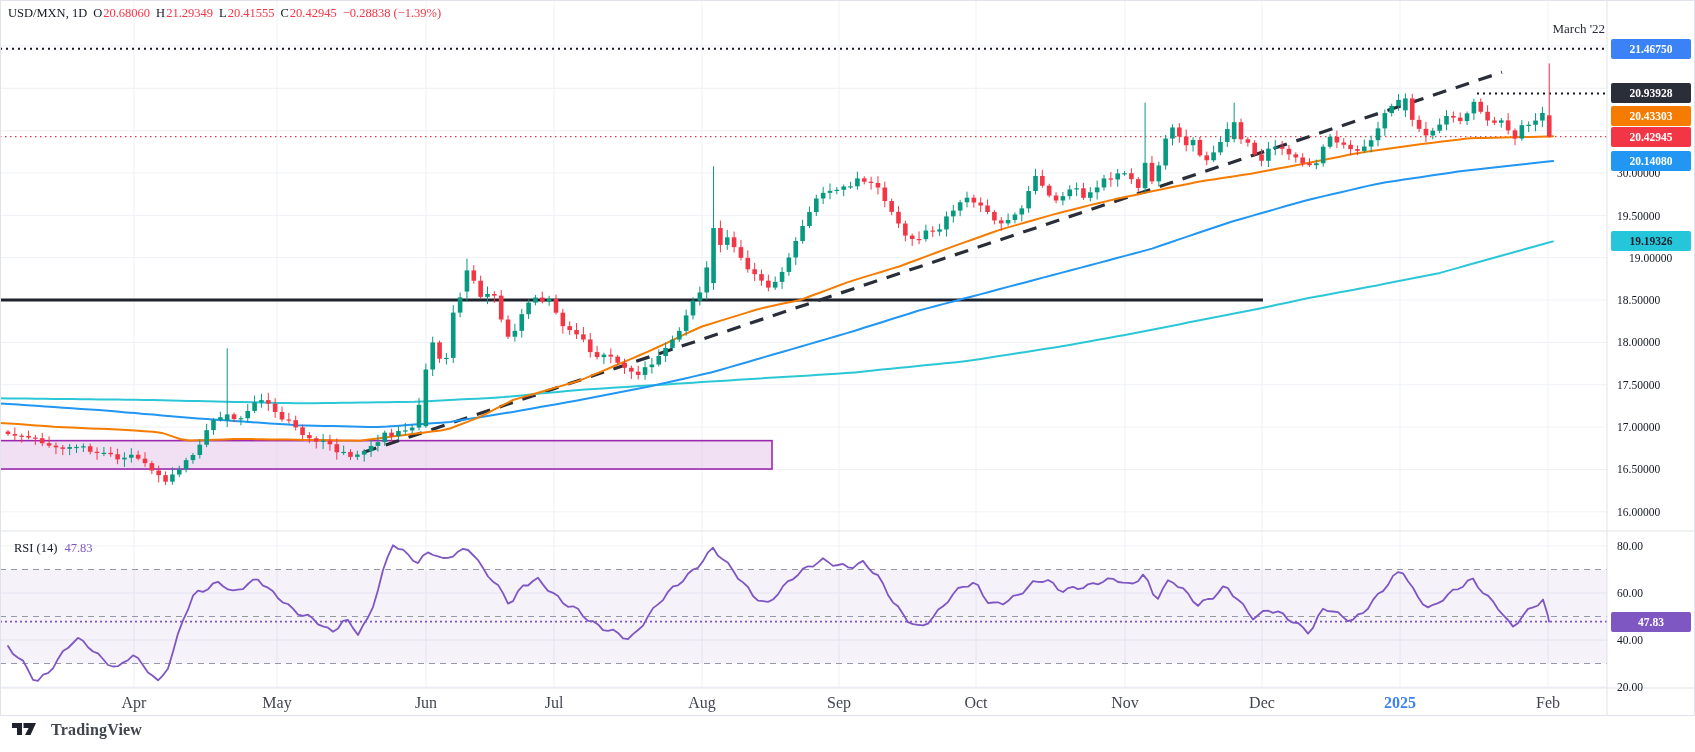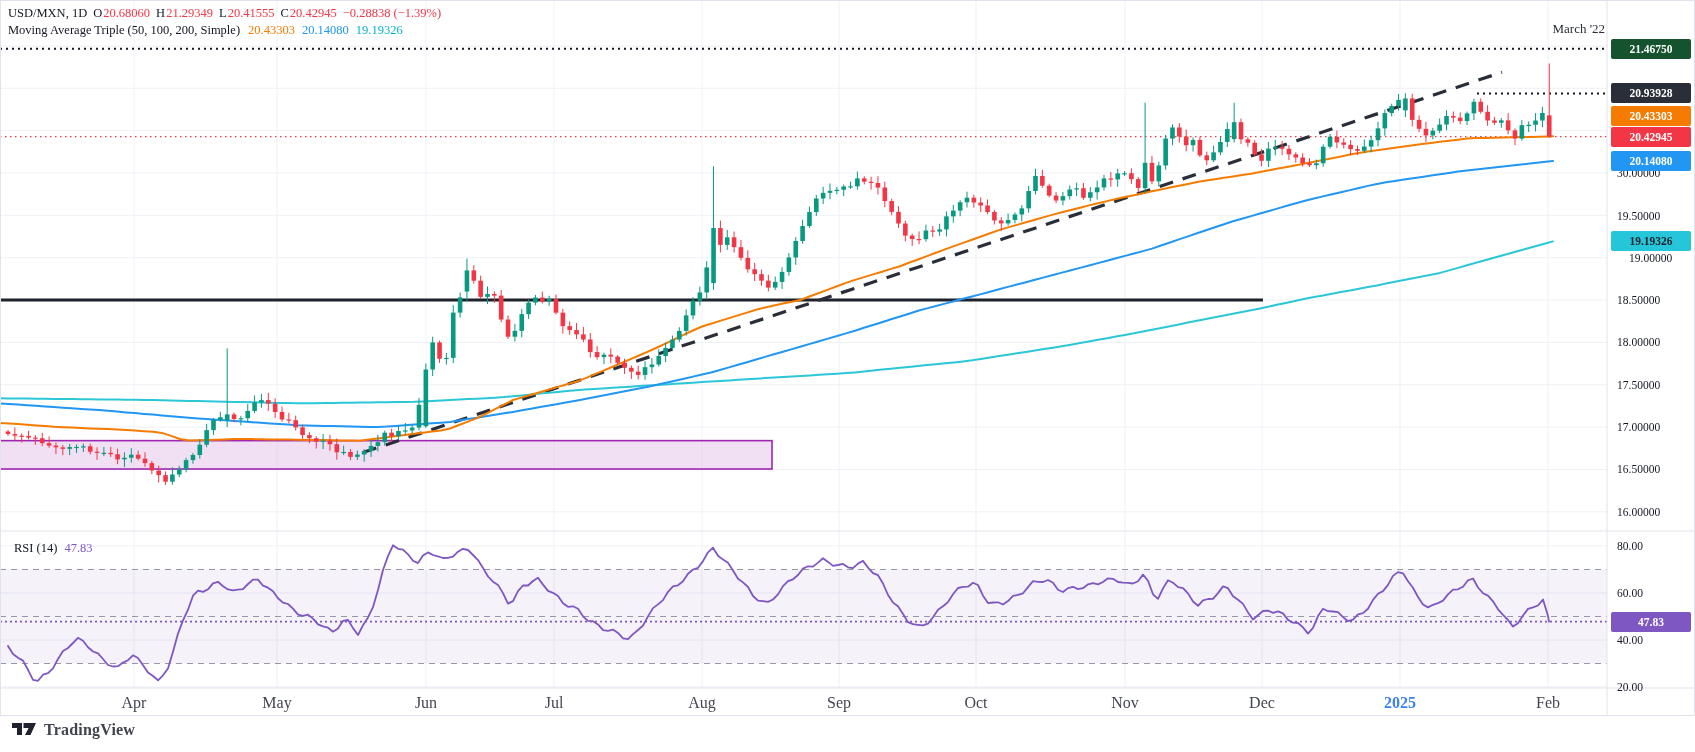--- a/index.html
+++ b/index.html
@@ -20,21 +20,21 @@
            font-size:13px;color:#2a2e39;}
   .rsi-label{position:absolute;left:14px;top:541px;font-size:12.5px;color:#131722;}
   .rsi-label .value{color:#7e57c2;margin-left:7px;}
   #price-axis{position:absolute;left:1607px;top:0;width:88px;height:716px;}
   .tick{position:absolute;left:10px;transform:translateY(-50%);font-size:11.5px;color:#131722;}
   .badge{position:absolute;left:4px;width:80px;height:20px;line-height:20px;text-align:center;
          font-size:11.5px;font-weight:700;border-radius:2px;}
   #time-axis{position:absolute;left:0;top:688px;width:1607px;height:28px;}
   .tlabel{position:absolute;top:6px;transform:translateX(-50%);font-size:16px;color:#434651;}
   .tlabel.year{color:#3b82f6;font-weight:700;}
-  .footer{position:absolute;left:12px;top:721px;display:flex;align-items:center;gap:7px;}
+  .footer{position:absolute;left:12px;top:721px;display:flex;align-items:center;gap:14px;}
   .brand{font-size:16px;font-weight:600;color:#40444d;letter-spacing:0.2px;}
 </style>
 </head>
 <body>
 
 <div id="app">
   <svg id="chart-svg" width="1695" height="716">
       <line x1="0" y1="45.94999999999999" x2="1607" y2="45.94999999999999" stroke="#eef1f6" stroke-width="1"></line>
       <line x1="0" y1="88.3" x2="1607" y2="88.3" stroke="#eef1f6" stroke-width="1"></line>
       <line x1="0" y1="130.65" x2="1607" y2="130.65" stroke="#eef1f6" stroke-width="1"></line>
@@ -530,42 +530,41 @@
       <line x1="0" y1="621.5995" x2="1607" y2="621.5995" stroke="#7e57c2" stroke-width="1.6" stroke-dasharray="2 3"></line>
       <polyline points="8.0,646.0 13.0,654.0 18.0,657.8 23.0,660.6 28.0,669.8 33.0,679.9 38.0,680.8 43.0,674.7 48.0,673.2 53.0,668.3 58.0,658.9 63.0,651.0 68.0,648.0 73.0,643.0 78.0,637.8 83.0,640.7 88.0,647.2 93.0,651.5 98.0,653.4 103.0,659.0 108.0,665.0 113.0,666.5 118.0,666.2 123.0,662.6 128.0,660.2 133.0,655.3 138.0,658.0 143.0,665.3 148.0,672.6 153.0,676.0 158.0,680.3 163.0,675.3 168.0,668.5 173.0,651.8 178.0,633.6 183.0,620.4 188.0,609.7 193.0,595.7 198.0,590.7 203.0,591.9 208.0,589.3 213.0,583.4 218.0,581.8 223.0,586.2 228.0,589.4 233.0,590.3 238.0,589.7 243.0,589.1 248.0,584.0 253.0,579.6 258.0,579.6 263.0,585.7 268.0,587.7 273.0,591.2 278.0,598.2 283.0,602.6 288.0,604.0 293.0,608.6 298.0,614.6 303.0,615.8 308.0,614.6 313.0,618.6 318.0,624.4 323.0,626.4 328.0,627.7 333.0,631.7 338.0,628.6 343.0,620.8 348.0,620.0 353.0,628.1 358.0,635.0 363.0,625.3 368.0,617.4 373.0,607.1 378.0,590.0 383.0,570.0 388.0,556.1 393.0,545.3 398.0,548.8 403.0,549.7 408.0,554.3 413.0,560.8 418.0,563.1 423.0,555.5 428.0,552.4 433.0,555.0 438.0,556.4 443.0,558.0 448.0,557.8 453.0,556.7 458.0,551.7 463.0,548.8 468.0,550.0 473.0,555.0 478.0,560.1 483.0,567.9 488.0,576.5 493.0,581.7 498.0,584.9 503.0,593.1 508.0,603.6 513.0,601.1 518.0,591.1 523.0,585.5 528.0,585.5 533.0,581.0 538.0,577.7 543.0,584.6 548.0,590.9 553.0,592.8 558.0,595.9 563.0,603.3 568.0,606.8 573.0,606.3 578.0,608.7 583.0,616.3 588.0,620.8 593.0,621.2 598.0,624.4 603.0,630.1 608.0,630.8 613.0,629.6 618.0,632.9 623.0,638.3 628.0,639.1 633.0,634.1 638.0,630.0 643.0,625.6 648.0,616.4 653.0,608.1 658.0,604.4 663.0,600.1 668.0,591.8 673.0,586.4 678.0,585.3 683.0,581.3 688.0,573.7 693.0,569.5 698.0,567.8 703.0,561.1 708.0,552.3 713.0,547.7 718.0,555.8 723.0,559.6 728.0,562.7 733.0,570.6 738.0,578.7 743.0,582.4 748.0,587.0 753.0,596.0 758.0,600.7 763.0,601.1 768.0,601.9 773.0,599.5 778.0,594.4 783.0,586.1 788.0,581.2 793.0,579.3 798.0,575.0 803.0,568.6 808.0,566.3 813.0,566.6 818.0,562.6 823.0,558.3 828.0,561.9 833.0,565.9 838.0,565.0 843.0,563.9 848.0,567.3 853.0,568.2 858.0,563.6 863.0,560.9 868.0,567.6 873.0,573.2 878.0,575.2 883.0,583.5 888.0,595.0 893.0,602.6 898.0,606.3 903.0,613.9 908.0,622.2 913.0,624.2 918.0,624.8 923.0,625.4 928.0,623.6 933.0,617.3 938.0,609.7 943.0,606.3 948.0,602.1 953.0,594.3 958.0,588.0 963.0,586.8 968.0,586.7 973.0,582.8 978.0,585.0 983.0,595.7 988.0,603.1 993.0,602.5 998.0,602.3 1003.0,604.5 1008.0,601.1 1013.0,595.8 1018.0,594.9 1023.0,593.3 1028.0,587.1 1033.0,581.2 1038.0,581.8 1043.0,582.0 1048.0,580.0 1053.0,582.8 1058.0,589.8 1063.0,592.0 1068.0,588.1 1073.0,586.8 1078.0,589.1 1083.0,588.2 1088.0,584.3 1093.0,583.1 1098.0,584.4 1103.0,582.0 1108.0,578.3 1113.0,578.8 1118.0,582.0 1123.0,582.7 1128.0,582.8 1133.0,583.5 1138.0,581.3 1143.0,574.6 1148.0,580.8 1153.0,594.3 1158.0,598.9 1163.0,588.4 1168.0,580.2 1173.0,582.7 1178.0,587.2 1183.0,588.2 1188.0,593.4 1193.0,601.5 1198.0,605.8 1203.0,600.3 1208.0,599.0 1213.0,598.9 1218.0,593.1 1223.0,586.4 1228.0,588.2 1233.0,596.3 1238.0,599.8 1243.0,603.9 1248.0,612.4 1253.0,619.6 1258.0,615.2 1263.0,611.0 1268.0,610.7 1273.0,612.8 1278.0,611.3 1283.0,613.4 1288.0,619.9 1293.0,622.7 1298.0,623.0 1303.0,627.4 1308.0,633.6 1313.0,627.9 1318.0,616.1 1323.0,608.8 1328.0,611.2 1333.0,611.5 1338.0,612.1 1343.0,617.1 1348.0,621.2 1353.0,619.6 1358.0,614.3 1363.0,613.1 1368.0,608.8 1373.0,599.9 1378.0,593.8 1383.0,591.1 1388.0,584.9 1393.0,575.9 1398.0,572.1 1403.0,573.3 1408.0,581.2 1413.0,587.8 1418.0,597.0 1423.0,604.5 1428.0,607.4 1433.0,604.8 1438.0,603.1 1443.0,600.6 1448.0,594.4 1453.0,589.7 1458.0,589.3 1463.0,586.7 1468.0,580.3 1473.0,578.5 1478.0,587.5 1483.0,593.2 1488.0,595.6 1493.0,601.3 1498.0,609.3 1503.0,614.9 1508.0,620.0 1513.0,626.6 1518.0,623.3 1523.0,615.5 1528.0,608.9 1533.0,607.3 1538.0,605.5 1543.0,599.5 1548.0,616.0 1549.0,621.6" fill="none" stroke="#7e57c2" stroke-width="1.8" stroke-linejoin="round" stroke-linecap="round"></polyline>
       <line x1="0" y1="531" x2="1695" y2="531" stroke="#e0e3eb" stroke-width="1"></line>
       <line x1="0" y1="688" x2="1695" y2="688" stroke="#e0e3eb" stroke-width="1"></line>
       <line x1="1607" y1="0" x2="1607" y2="716" stroke="#e0e3eb" stroke-width="1"></line>
       <rect x="0.5" y="0.5" width="1694" height="715" fill="none" stroke="#e0e3eb" stroke-width="1"></rect>
     </svg>
 
   <div class="legend">
     <span class="row"><span>USD/MXN, 1D</span><span class="lbl">O</span><span class="val red">20.68060</span><span class="lbl">H</span><span class="val red">21.29349</span><span class="lbl">L</span><span class="val red">20.41555</span><span class="lbl">C</span><span class="val red">20.42945</span><span class="chg">−0.28838 (−1.39%)</span></span>
-    <span class="row"><span class="ind-name">Moving Average Triple (50, 100, 200, Simple)</span><span class="ma50">20.43303</span><span class="ma100">20.14080</span><span class="ma200">19.19326</span></span>
   </div>
 
   <div class="march22">March '22</div>
 
   <div class="rsi-label"><span>RSI (14)</span><span class="value">47.83</span></div>
 
   <div id="price-axis">
       <div class="tick" style="top: 173px;">30.00000</div>
       <div class="tick" style="top: 216px;">19.50000</div>
       <div class="tick" style="top: 257.7px; margin-left: 12px;">19.00000</div>
       <div class="tick" style="top: 300.05px;">18.50000</div>
       <div class="tick" style="top: 342.4px;">18.00000</div>
       <div class="tick" style="top: 384.75px;">17.50000</div>
       <div class="tick" style="top: 427.1px;">17.00000</div>
       <div class="tick" style="top: 469.45px;">16.50000</div>
       <div class="tick" style="top: 511.8px;">16.00000</div>
       <div class="tick" style="top: 546px;">80.00</div>
       <div class="tick" style="top: 593px;">60.00</div>
       <div class="tick" style="top: 640px;">40.00</div>
       <div class="tick" style="top: 687px;">20.00</div>
-      <div class="badge" style="top: 38.7027px; background: #14532d; color: rgb(255, 255, 255);">21.46750</div>
+      <div class="badge" style="top: 38.7027px; background: #3b82f6; color: rgb(255, 255, 255);">21.46750</div>
       <div class="badge" style="top: 83.443px; background: rgb(42, 46, 57); color: rgb(255, 255, 255);">20.93928</div>
       <div class="badge" style="top: 106.322px; background: rgb(245, 124, 0); color: rgb(255, 255, 255);">20.43303</div>
       <div class="badge" style="top: 126.626px; background: rgb(242, 54, 69); color: rgb(255, 255, 255);">20.42945</div>
       <div class="badge" style="top: 151.074px; background: rgb(33, 150, 243); color: rgb(255, 255, 255);">20.14080</div>
       <div class="badge" style="top: 231.331px; background: rgb(38, 198, 218); color: rgb(30, 34, 45);">19.19326</div>
       <div class="badge" style="top: 611.6px; background: rgb(126, 87, 194); color: rgb(255, 255, 255);">47.83</div>
     </div>
   <div id="time-axis">
       <div class="tlabel" style="left: 134px;">Apr</div>
       <div class="tlabel" style="left: 277px;">May</div>

